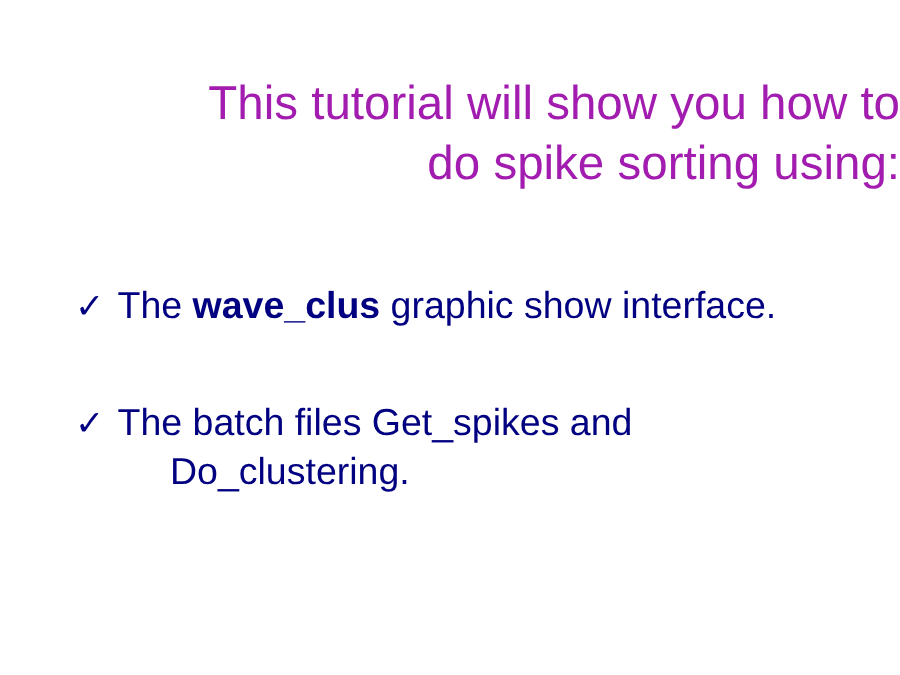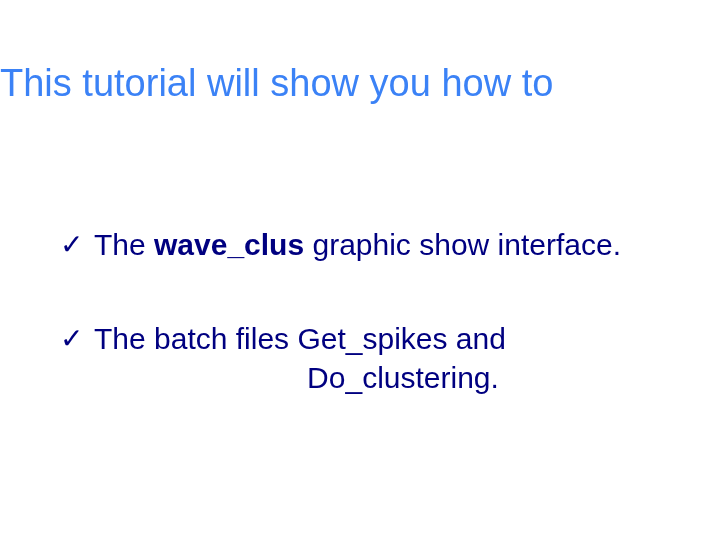--- a/index.html
+++ b/index.html
@@ -15,24 +15,24 @@
     width: 720px;
     height: 540px;
     position: relative;
     box-sizing: border-box;
   }
   .title {
     position: absolute;
     top: 60px;
     left: 0;
     width: 720px;
-    text-align: left;
+    text-align: right;
     font-size: 38px;
     line-height: 1.25;
-    color: #3b82f6;
+    color: #a21caf;
     font-weight: normal;
   }
   .bullets {
     position: absolute;
     top: 225px;
     left: 60px;
     width: 610px;
   }
   .bullet {
     display: flex;
@@ -49,31 +49,31 @@
     color: #000080;
     margin-right: 2px;
     margin-top: 2px;
   }
   .bullet-text {
     flex: 1 1 auto;
   }
   .ind {
     padding-left: 42px;
     display: block;
-    text-align: center;
   }
   .bold { font-weight: bold; }
 </style>
 </head>
 <body>
 
 <div class="slide">
 
   <div class="title">
     <span>This tutorial will show you how to</span><br>
+    <span>do spike sorting using:</span>
   </div>
 
   <div class="bullets">
 
     <div class="bullet">
       <div class="check">✓</div>
       <div class="bullet-text">
         <span>The </span><span class="bold">wave_clus</span><span> graphic show interface.</span>
       </div>
     </div>

